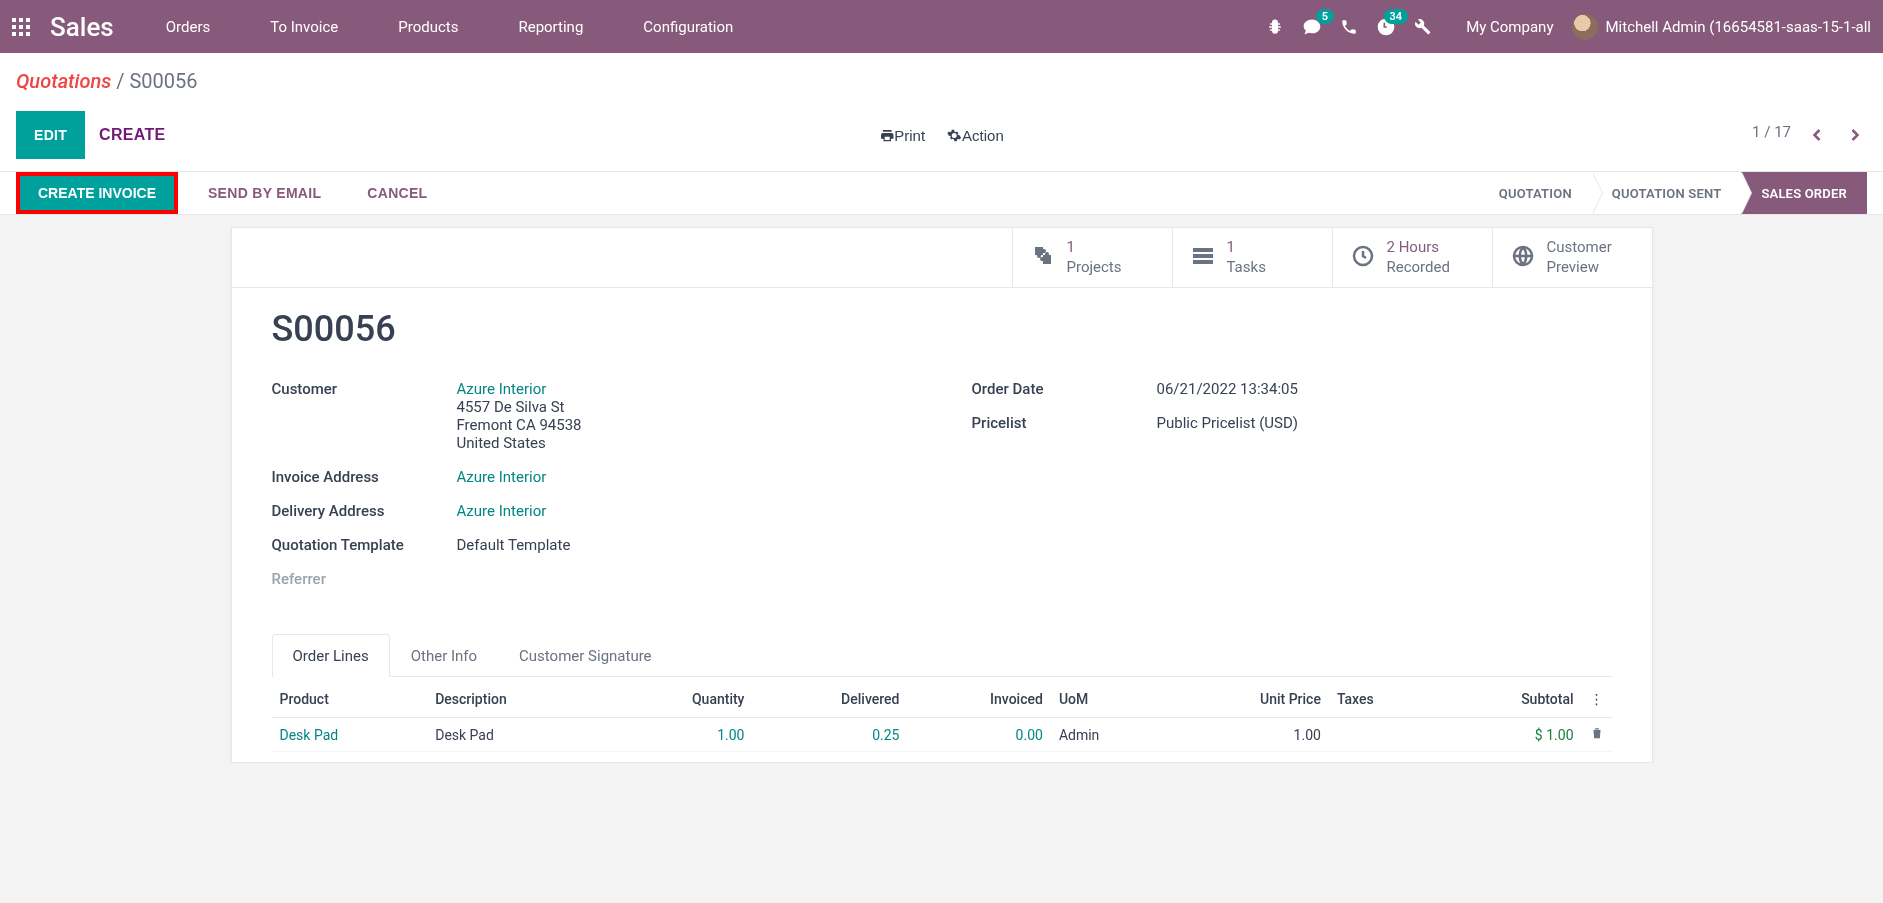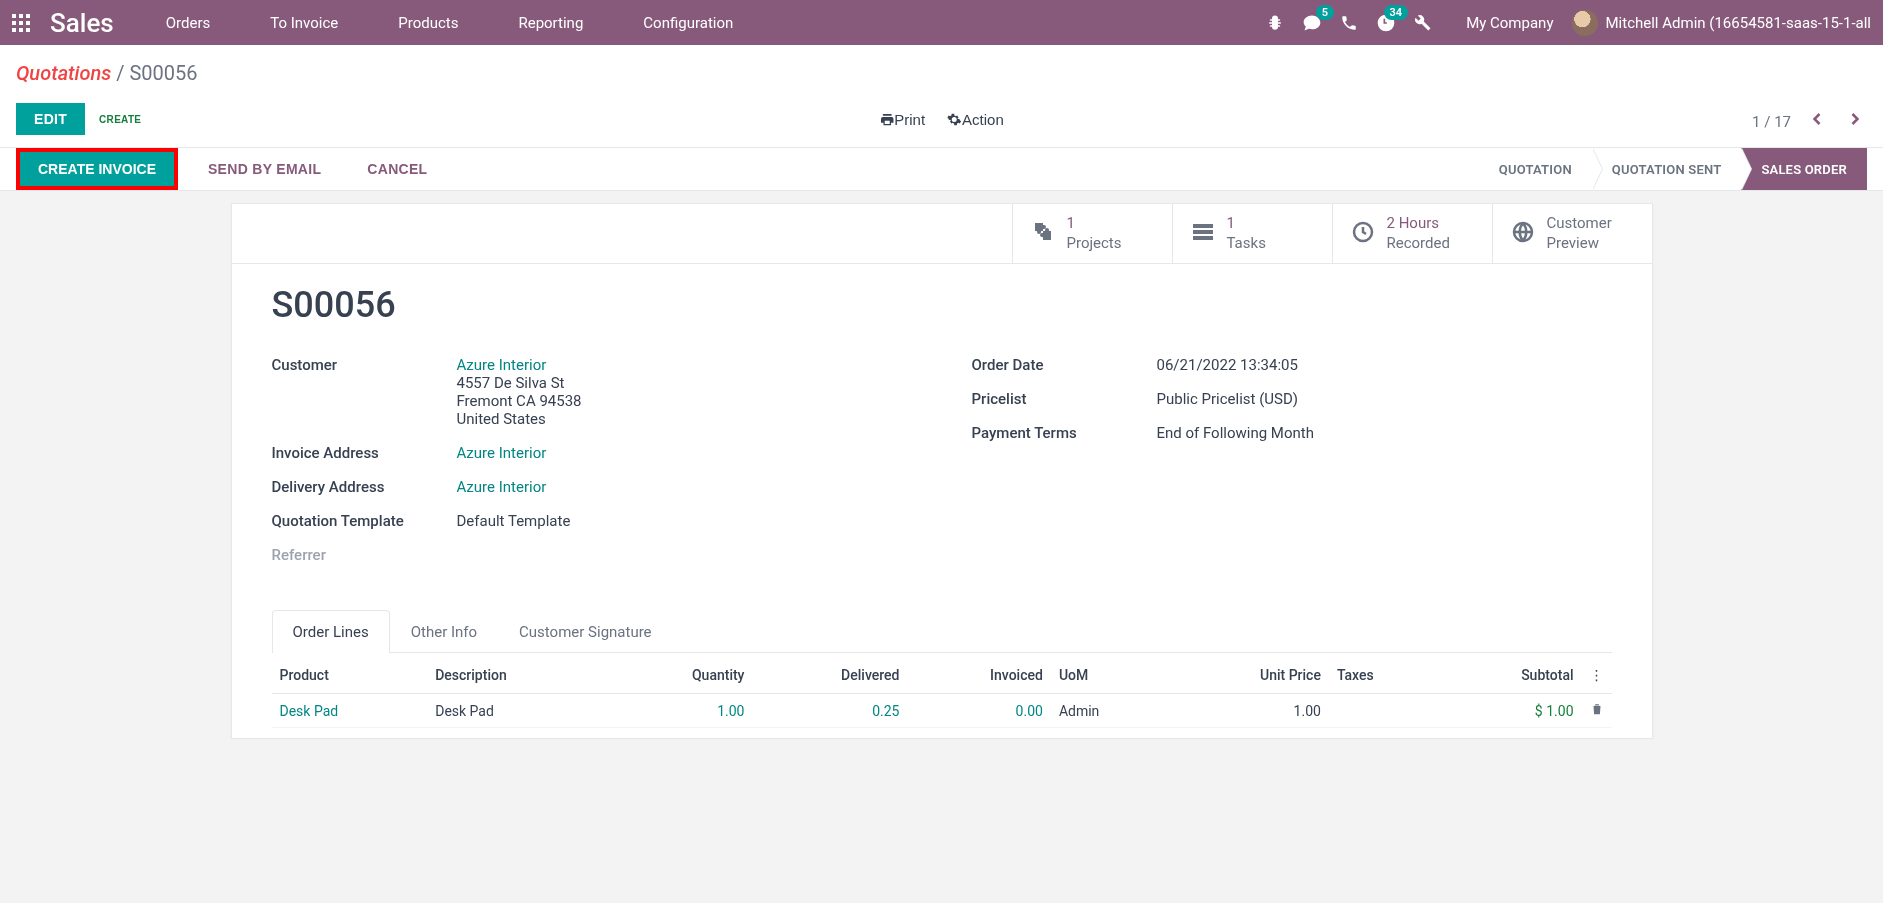--- a/index.html
+++ b/index.html
@@ -1,39 +1,39 @@
 <!DOCTYPE html>
 <html><head>
 <meta charset="utf-8">
 <style>
 * { box-sizing: border-box; margin: 0; padding: 0; }
 body { font-family: -apple-system, BlinkMacSystemFont, "Segoe UI", Roboto, "Helvetica Neue", Arial, sans-serif; background: #f3f3f3; color: #374151; width: 1883px; }
 
 
-.topnav { background: #875a7b; color: #fff; height: 45px; display: flex; align-items: center; padding: 0 12px; font-size: 15px; }
+.topnav { background: #875a7b; color: #fff; height: 53px; display: flex; align-items: center; padding: 0 12px; font-size: 15px; }
 .app-icon { width: 28px; height: 24px; display:flex; align-items:center; margin-right:10px; cursor:pointer;}
 .app-title { font-size: 26px; font-weight: 500; margin-right: 30px; }
 .nav-menu { display: flex; gap: 16px; }
 .nav-item { padding: 0 22px; cursor: pointer; height:53px; display:flex; align-items:center; }
 .nav-right { margin-left: auto; display: flex; align-items:center; gap: 18px; }
 .nav-icon-btn { position: relative; display:flex; align-items:center; cursor:pointer; }
 .badge { background:#00a09d; color:#fff; border-radius:10px; font-size:11px; padding:1px 6px; position:absolute; top:-8px; right:-12px; font-weight:600;}
 .avatar { width:26px; height:26px; border-radius:50%; background:#ccc; display:inline-block; margin-right:8px; background:radial-gradient(circle at 40% 35%, #e8c9a8 35%, #8a6d5f 36%); }
 
 
 .control-panel { background:#fff; border-bottom:1px solid #e5e7eb; padding: 16px 16px 0 16px; }
 .breadcrumb { font-size: 20px; margin-bottom: 18px; }
 .breadcrumb a { color:#ef4444; text-decoration:none; font-weight:500; cursor:pointer;font-style:italic;}
 .breadcrumb .current { color:#6b7280; }
 .cp-row { display:flex; align-items:center; padding-bottom:12px; position:relative;}
-.btn-primary { background:#00a09d; color:#fff; border:none; padding:8px 18px; font-size:14px; font-weight:600; cursor:pointer; letter-spacing:0.3px;}
-.btn-link { background:none; border:none; color:#15803d; font-weight:600; font-size:10px; padding:8px 14px; cursor:pointer; letter-spacing:0.3px;}
+.btn-primary { background:#00a09d; color:#fff; border:none; padding:16px 18px; font-size:14px; font-weight:600; cursor:pointer; letter-spacing:0.3px;}
+.btn-link { background:none; border:none; color:#701a75; font-weight:600; font-size:16px; padding:8px 14px; cursor:pointer; letter-spacing:0.3px;}
 .cp-center { position:absolute; left:50%; transform:translateX(-50%); display:flex; gap:6px; }
 .cp-center button { background:none; border:none; color:#374151; font-size:15px; cursor:pointer; display:flex; align-items:center; padding:4px 8px;}
-.pager { margin-left:auto; display:flex; align-items:flex-end; gap:14px; font-size:15px; color:#6b7280;}
+.pager { margin-left:auto; display:flex; align-items:flex-start; gap:14px; font-size:15px; color:#6b7280;}
 .pager-btn { background:none; border:none; color:#875a7b; cursor:pointer; padding:2px; display:flex;}
 
 
 .statusbar { background:#fff; border-bottom:1px solid #e5e7eb; height:43px; display:flex; align-items:center; padding:0 16px;}
 .statusbar-left { display:flex; gap:14px; align-items:center;}
 .btn-highlight { background:#00a09d; color:#fff; border:none; padding:9px 18px; font-size:14px; font-weight:700; cursor:pointer; border:4px solid #ff0000;}
 .btn-secondary { background:none; border:none; color:#875a7b; font-weight:700; font-size:14px; padding:8px 16px; cursor:pointer; letter-spacing:0.3px;}
 .statusbar-right { margin-left:auto; display:flex; height:100%;}
 .status-step { padding:0 20px; color:#6b7280; font-size:13px; font-weight:600; position:relative; display:flex; align-items:center; letter-spacing:0.2px;}
 .status-step::after { content:''; position:absolute; right:-10px; top:0; width:0; height:0; border-top:21px solid transparent; border-bottom:21px solid transparent; border-left:10px solid #fff; z-index:2;}
@@ -272,24 +272,20 @@
           </div>
         </div>
         <div class="field-col">
           <div class="field-row">
             <div class="field-label">Order Date</div>
             <div class="field-value">06/21/2022 13:34:05</div>
           </div>
           <div class="field-row">
             <div class="field-label">Pricelist</div>
             <div class="field-value">Public Pricelist (USD)</div>
-          </div>
-          <div class="field-row">
-            <div class="field-label">Payment Terms</div>
-            <div class="field-value">End of Following Month</div>
           </div>
         </div>
       </div>
 
       <div class="tabs">
         <div class="tab active">Order Lines</div>
         <div class="tab">Other Info</div>
         <div class="tab">Customer Signature</div>
       </div>
 

